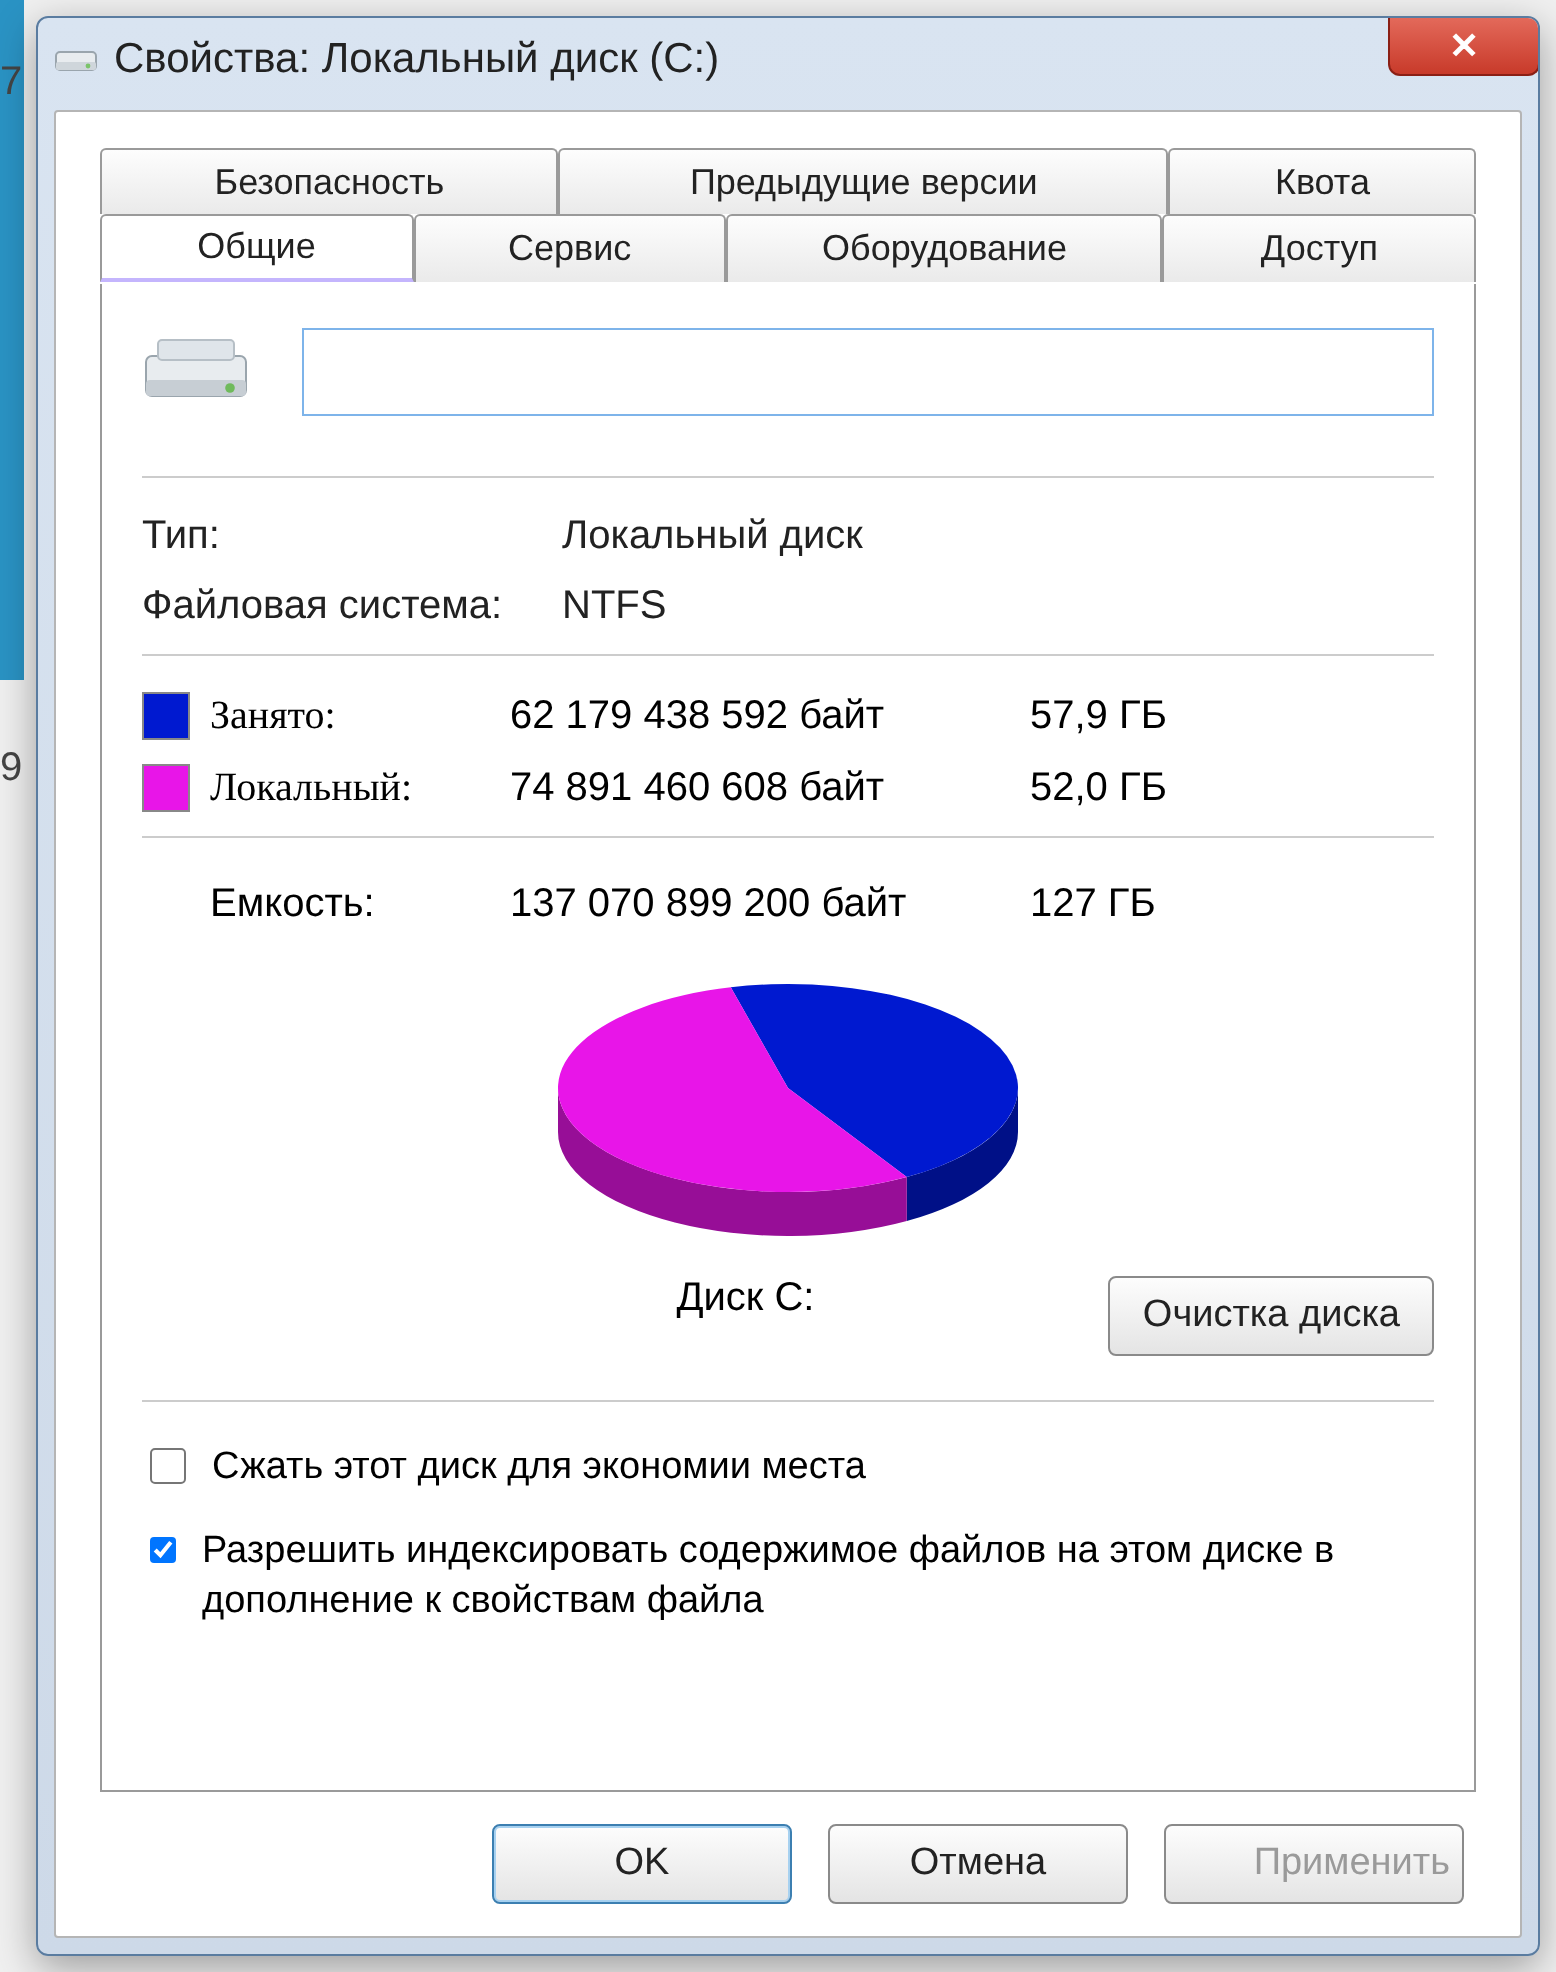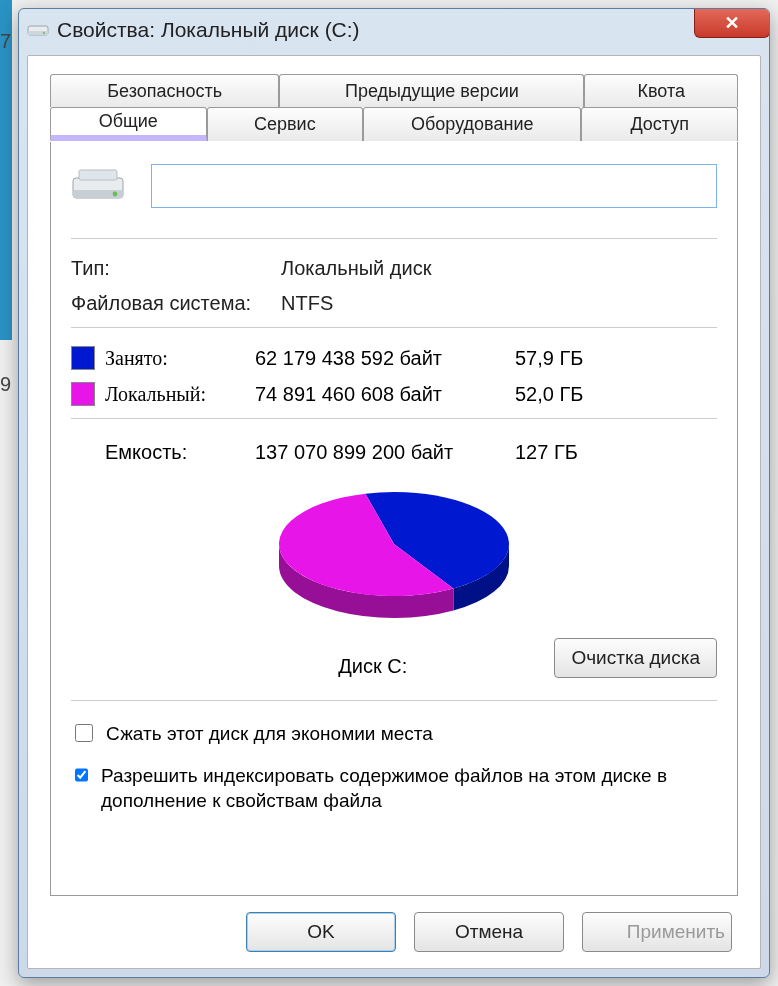--- a/index.html
+++ b/index.html
@@ -94,21 +94,21 @@
     font-size: 18px;
     color: #222;
     border-top-left-radius: 3px;
     border-top-right-radius: 3px;
   }
   .tabrow.top .tab.t1 { flex: 1.2; text-align: center; }
   .tabrow.top .tab.t2 { flex: 1.6; }
   .tabrow.top .tab.t3 { flex: 0.8; }
   .tabrow.bottom { position:absolute; top:33px; left:0; right:0; }
   .tabrow.bottom .tab { height:34px; }
-  .tabrow.bottom .tab.b1 { flex:1; background:#fff; border-bottom:6px solid #c4b5fd; z-index:2; position:relative; }
+  .tabrow.bottom .tab.b1 { flex:1; background:#fff; border-bottom:2px solid #c4b5fd; z-index:2; position:relative; }
   .tabrow.bottom .tab.b2 { flex:1; }
   .tabrow.bottom .tab.b3 { flex:1.4; }
   .tabrow.bottom .tab.b4 { flex:1; }
 
   .tabpage {
     border: 1px solid #9a9a9a;
     border-top: none;
     flex: 1;
     margin-top: 0;
     padding: 22px 20px 16px 20px;
@@ -148,21 +148,21 @@
 
   .caprow { display:flex; margin: 10px 0 6px 0; font-size:20px; }
   .caprow .lbl { width:184px; padding-left:34px; }
   .caprow .bytes { width:260px; }
   .caprow .human { flex:1; }
 
   .pie-area { position:relative; height:170px; margin-top:4px; }
   .pie-wrap { position:absolute; left:50%; top:10px; transform:translateX(-50%); }
   .pie-wrap svg { display:block; }
 
-  .diskname-row { display:flex; align-items:flex-end; margin-top:-6px; }
+  .diskname-row { display:flex; align-items:flex-start; margin-top:-6px; }
   .diskname { flex:1; text-align:center; font-size:20px; padding-left:120px; }
   .cleanup-btn {
     height:40px; padding: 0 16px;
     border:1px solid #8a8a8a;
     background:linear-gradient(#fdfdfd,#e4e4e4);
     border-radius:4px;
     font-size:19px;
     color:#222;
   }
 

